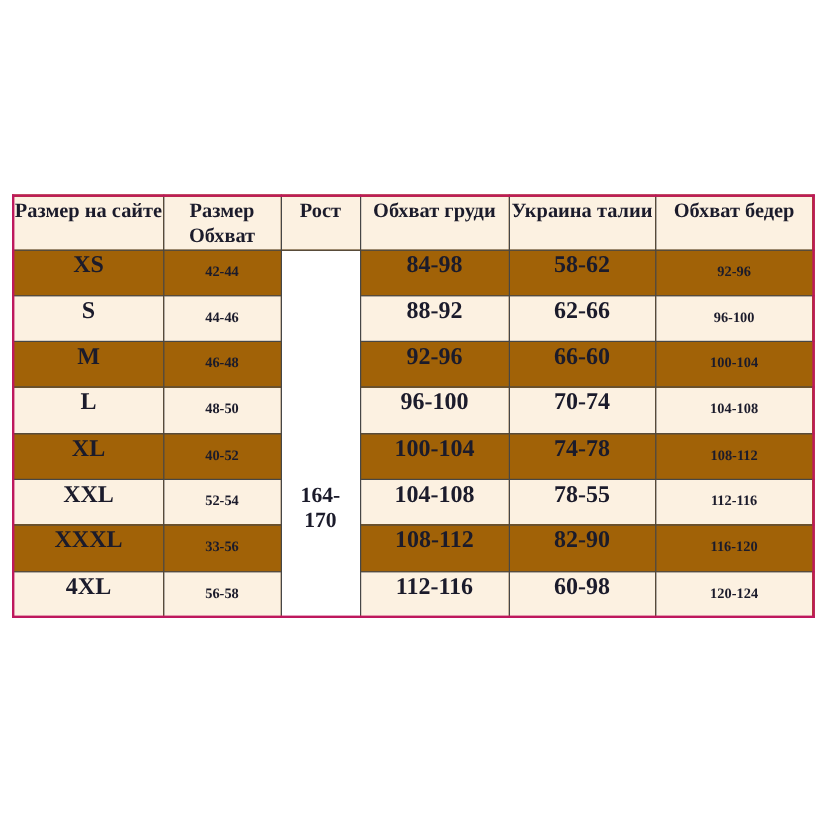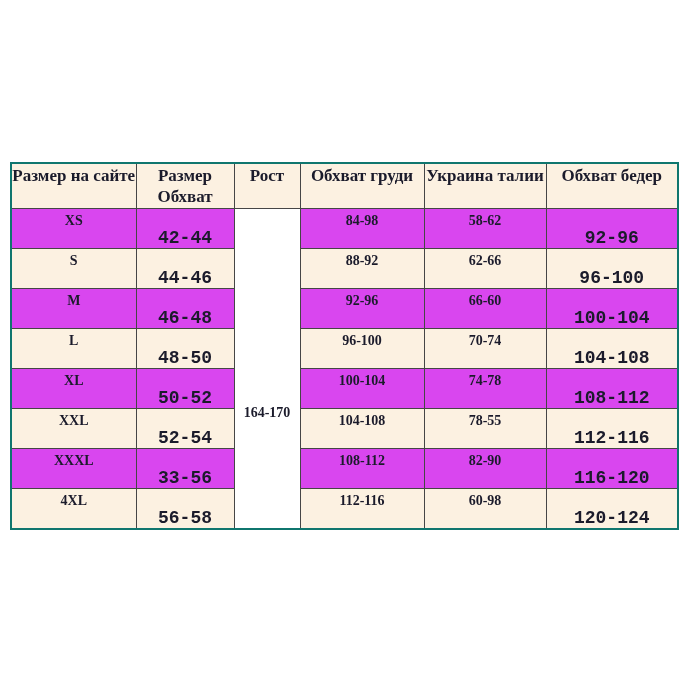--- a/index.html
+++ b/index.html
@@ -14,22 +14,22 @@
     background: #ffffff;
     overflow: hidden;
   }
   table.size-table {
     position: absolute;
     left: 10px;
     top: 162px;
     width: 667px;
     border-collapse: collapse;
     table-layout: fixed;
-    border: 2px solid #0f766e;
-    background: #d946ef;
+    border: 2px solid #be185d;
+    background: #a16207;
   }
   .size-table th, .size-table td {
     border: 1.5px solid #464646;
     vertical-align: top;
     text-align: center;
     color: #1b1b2b;
     overflow: hidden;
     padding: 0;
   }
   .size-table thead tr {
@@ -45,36 +45,36 @@
     font-size: 17px;
     line-height: 21px;
     padding-top: 1px;
   }
   .size-table tbody tr.stripe td {
     background: #fcf1e1;
   }
   td.serif-cell {
     font-family: "Liberation Serif", "DejaVu Serif", serif;
     font-weight: bold;
-    font-size: 14px;
+    font-size: 20px;
     line-height: 20px;
     padding-top: 2px;
   }
   td.sans-cell {
-    font-family: Liberation Mono, monospace;
+    font-family: Liberation Serif, serif;
     font-weight: bold;
-    font-size: 18px;
+    font-size: 12px;
     line-height: 19px;
-    padding-top: 20px;
+    padding-top: 8px;
   }
   td.height-cell {
     background: #ffffff !important;
     font-family: "Liberation Serif", "DejaVu Serif", serif;
     font-weight: bold;
-    font-size: 14px;
+    font-size: 18px;
   }
   .height-inner {
     width: 50px;
     margin: 193px auto 0 auto;
     line-height: 21px;
     text-align: center;
     word-break: break-word;
   }
 </style>
 </head>
@@ -127,21 +127,21 @@
         </tr>
         <tr class="stripe">
           <td class="serif-cell">L</td>
           <td class="sans-cell">48-50</td>
           <td class="serif-cell">96-100</td>
           <td class="serif-cell">70-74</td>
           <td class="sans-cell">104-108</td>
         </tr>
         <tr>
           <td class="serif-cell">XL</td>
-          <td class="sans-cell">50-52</td>
+          <td class="sans-cell">40-52</td>
           <td class="serif-cell">100-104</td>
           <td class="serif-cell">74-78</td>
           <td class="sans-cell">108-112</td>
         </tr>
         <tr class="stripe">
           <td class="serif-cell">XXL</td>
           <td class="sans-cell">52-54</td>
           <td class="serif-cell">104-108</td>
           <td class="serif-cell">78-55</td>
           <td class="sans-cell">112-116</td>

